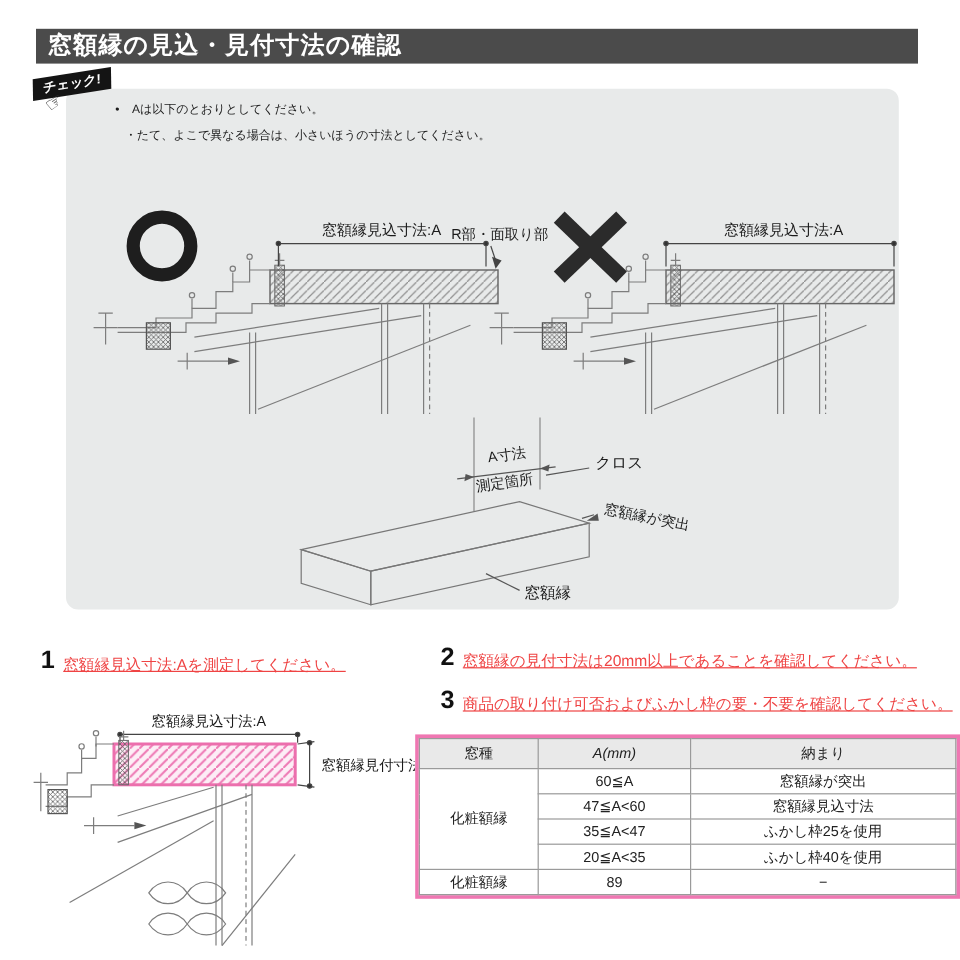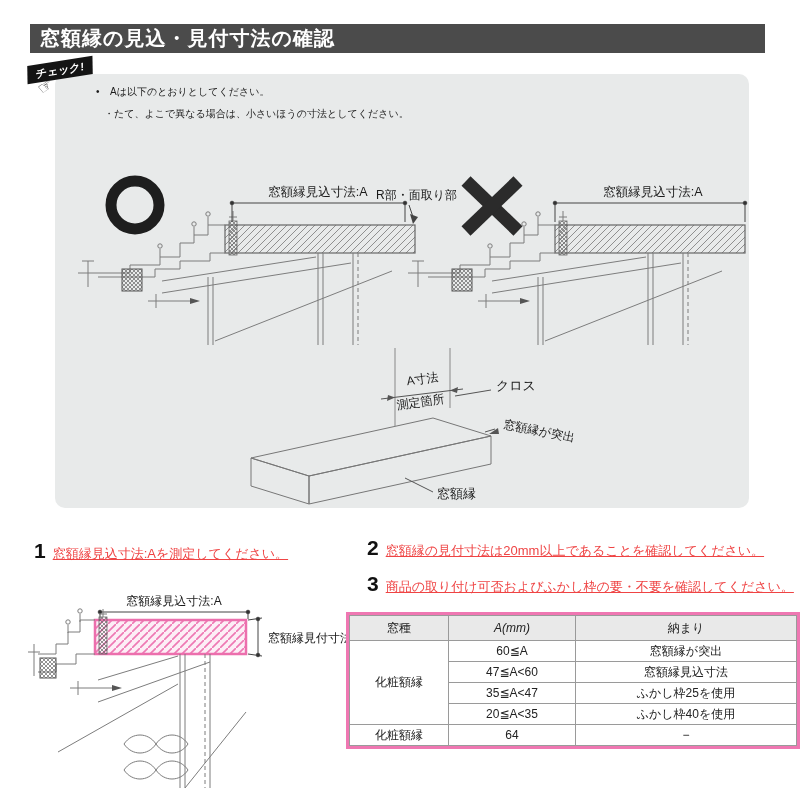--- a/index.html
+++ b/index.html
@@ -278,20 +278,20 @@
       <tr>
         <td>35≦A&lt;47</td>
         <td>ふかし枠25を使用</td>
       </tr>
       <tr>
         <td>20≦A&lt;35</td>
         <td>ふかし枠40を使用</td>
       </tr>
       <tr>
         <td>化粧額縁</td>
-        <td>64</td>
+        <td>89</td>
         <td>−</td>
       </tr>
     </tbody>
       </table>
   </div>
 
 </div>
 
 </body></html>

